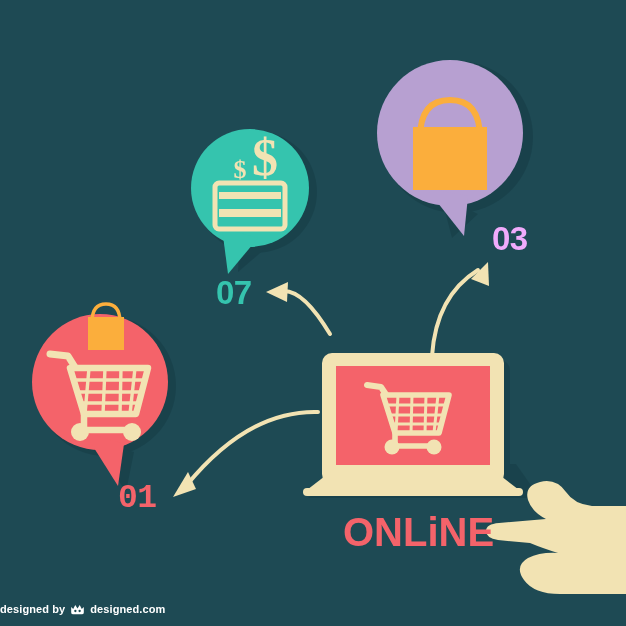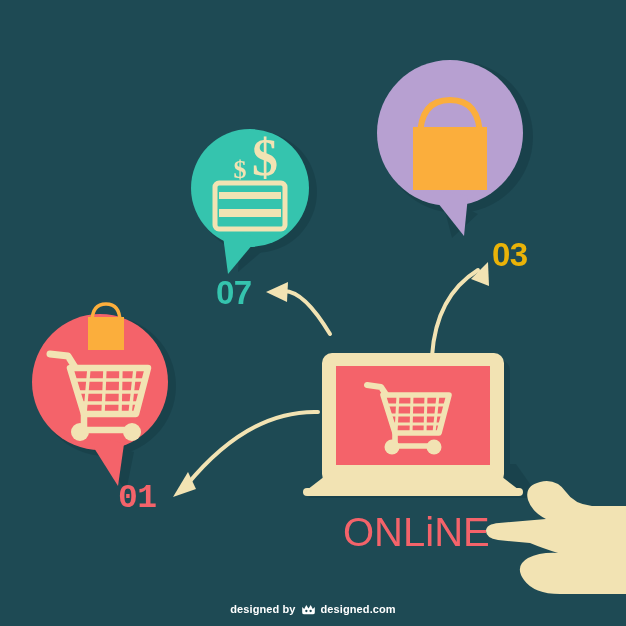--- a/index.html
+++ b/index.html
@@ -27,55 +27,54 @@
     position: absolute;
     font-family: "Liberation Sans", sans-serif;
     font-weight: bold;
     font-size: 33px;
     letter-spacing: -0.5px;
     line-height: 1;
     user-select: none;
   }
   #num-01 { left: 118px; top: 482px; color: #f4636a; font-family: Liberation Mono, monospace; }
   #num-02 { left: 216px; top: 276px; color: #35c4ae; }
-  #num-03 { left: 492px; top: 238px; color: #eab308; }
+  #num-03 { left: 492px; top: 222px; color: #f0abfc; }
 
   #title-block {
     position: absolute;
     left: 343px;
     top: 513px;
     width: 260px;
     text-align: left;
     line-height: 0.98;
     user-select: none;
   }
   #title-online {
     display: block;
     font-family: "Liberation Sans", sans-serif;
-    font-weight: normal;
+    font-weight: bold;
     font-size: 40px;
     letter-spacing: 0px;
     color: #f4636a;
   }
   #title-shopping {
     display: block;
     font-family: "Liberation Sans", sans-serif;
     font-weight: bold;
     font-size: 33px;
     letter-spacing: 0.5px;
     color: #35c4ae;
     margin-left: 2px;
   }
 
   #footer {
     position: absolute;
     left: 0;
     top: 599px;
     width: 626px;
-    text-align: center;
     user-select: none;
   }
   #footer-inner {
     display: inline-flex;
     align-items: center;
     gap: 5px;
     font-family: "Liberation Sans", sans-serif;
     font-size: 11px;
     font-weight: bold;
     color: #ffffff;

